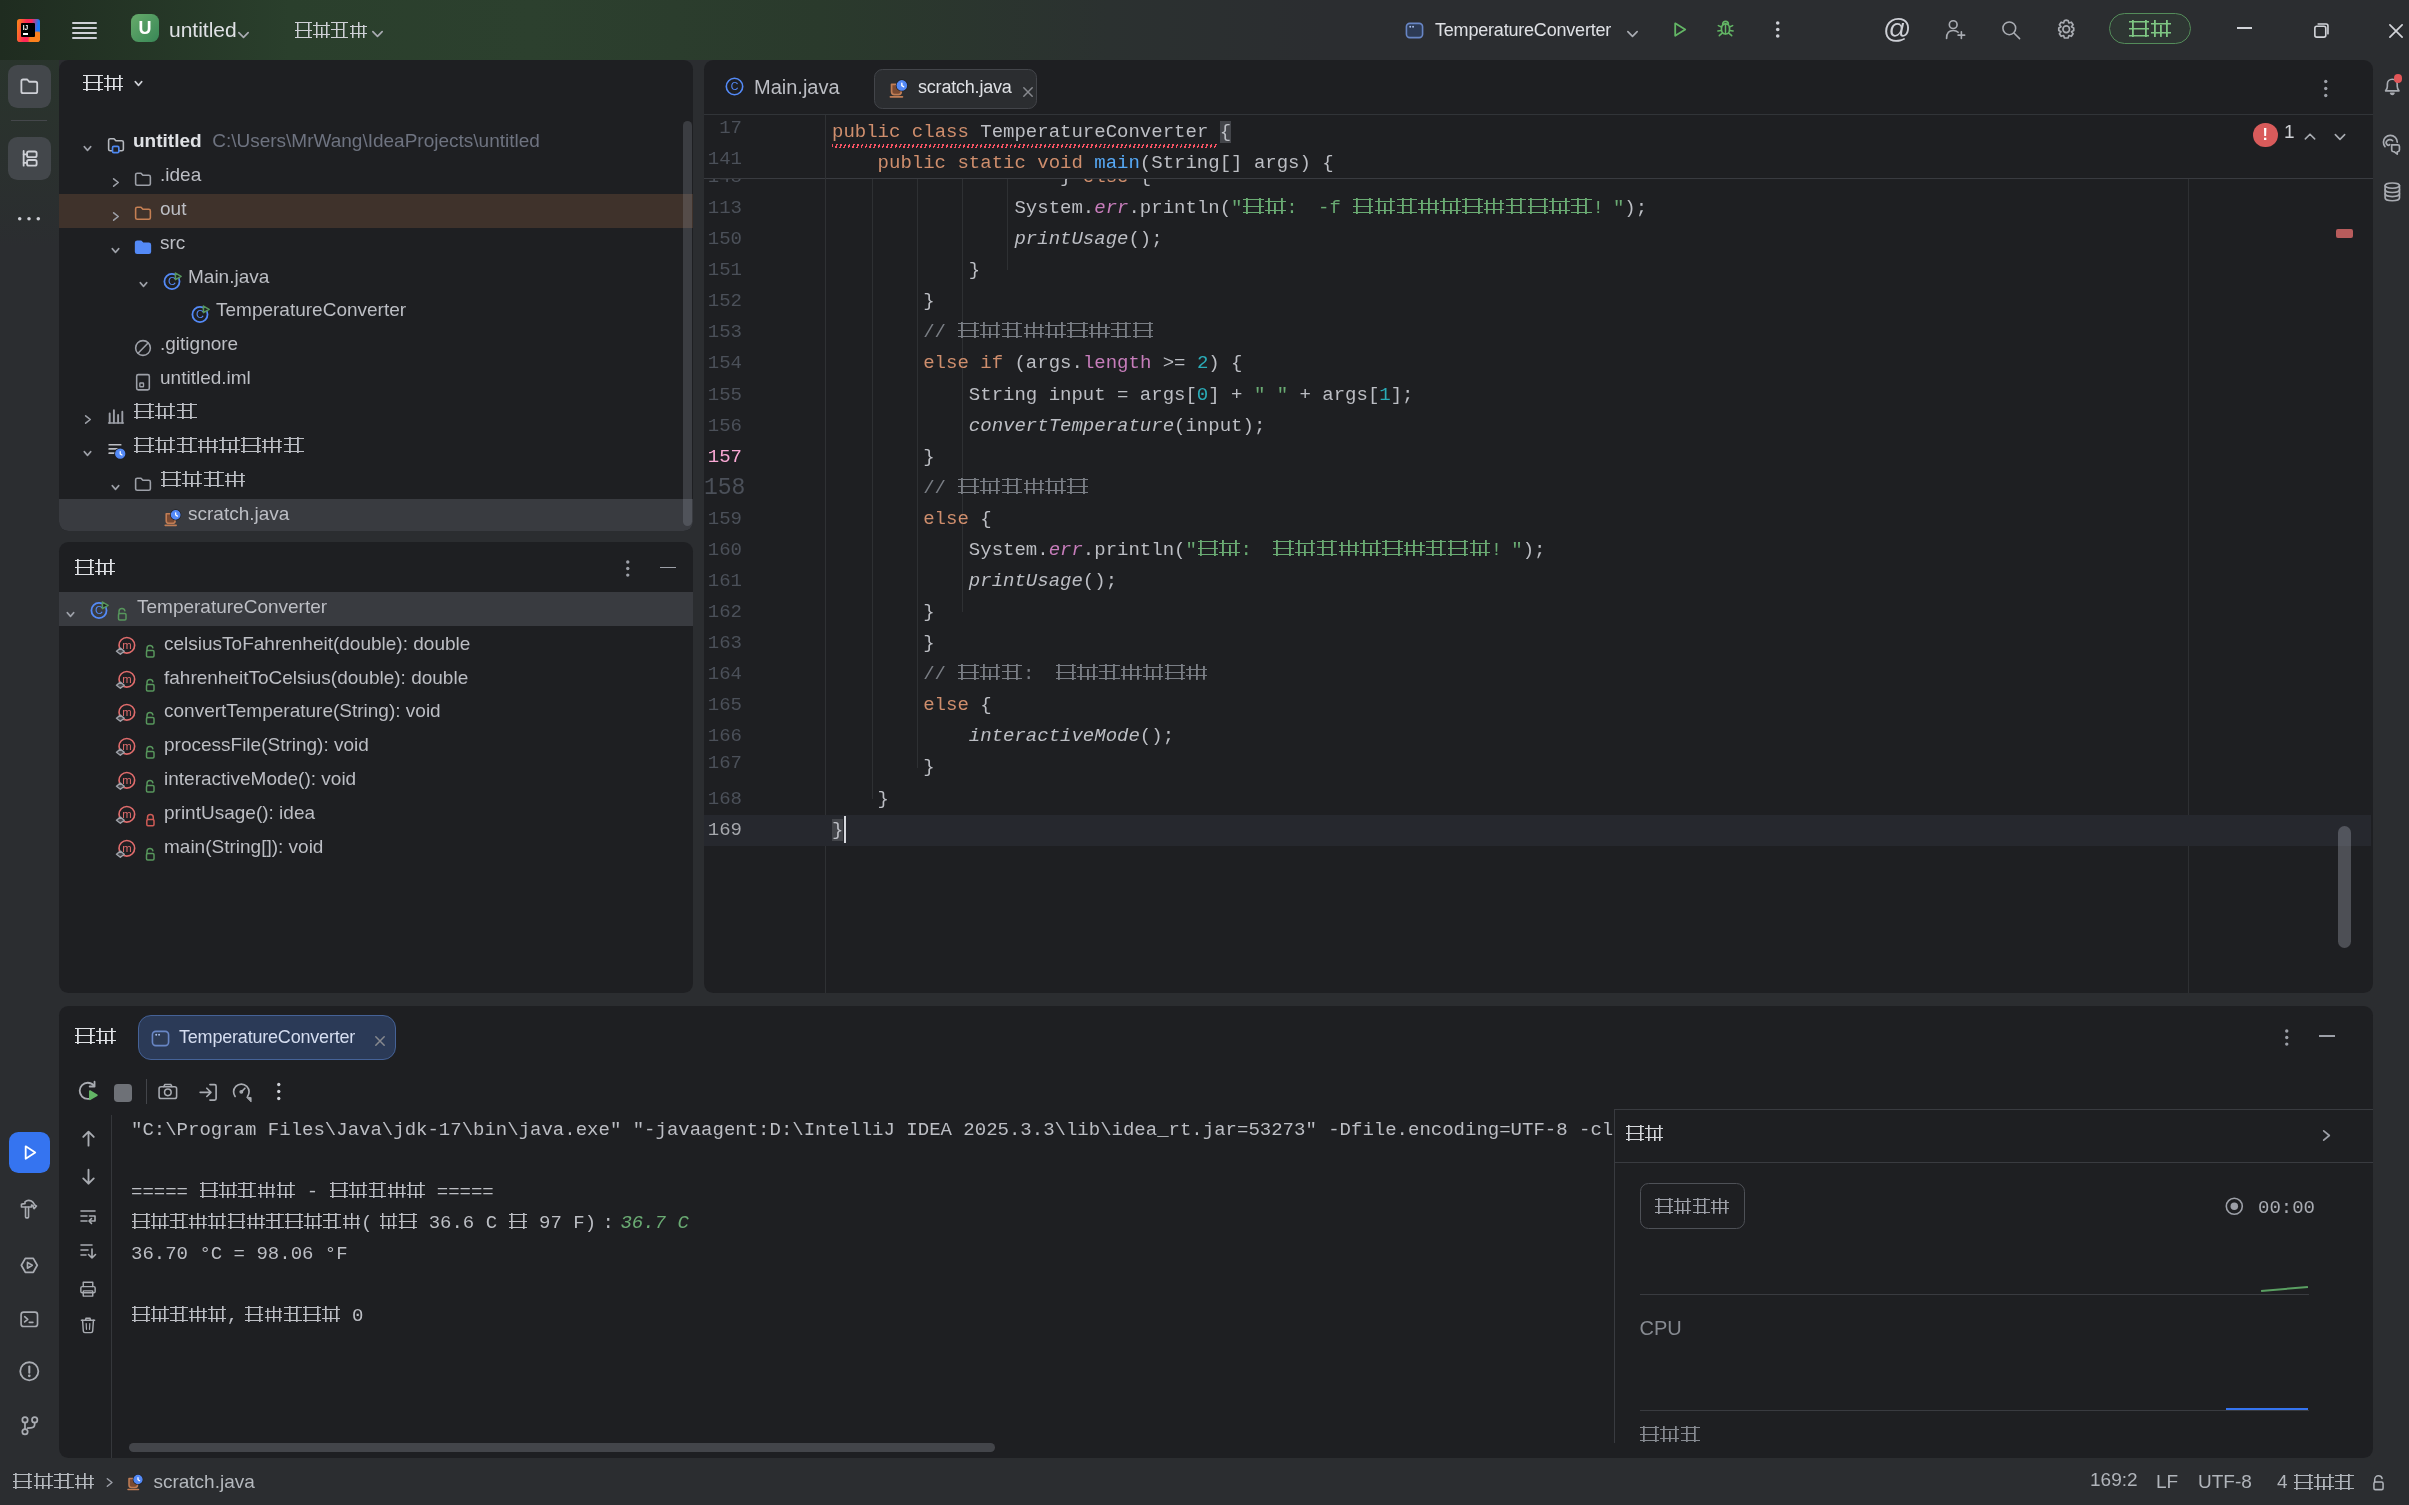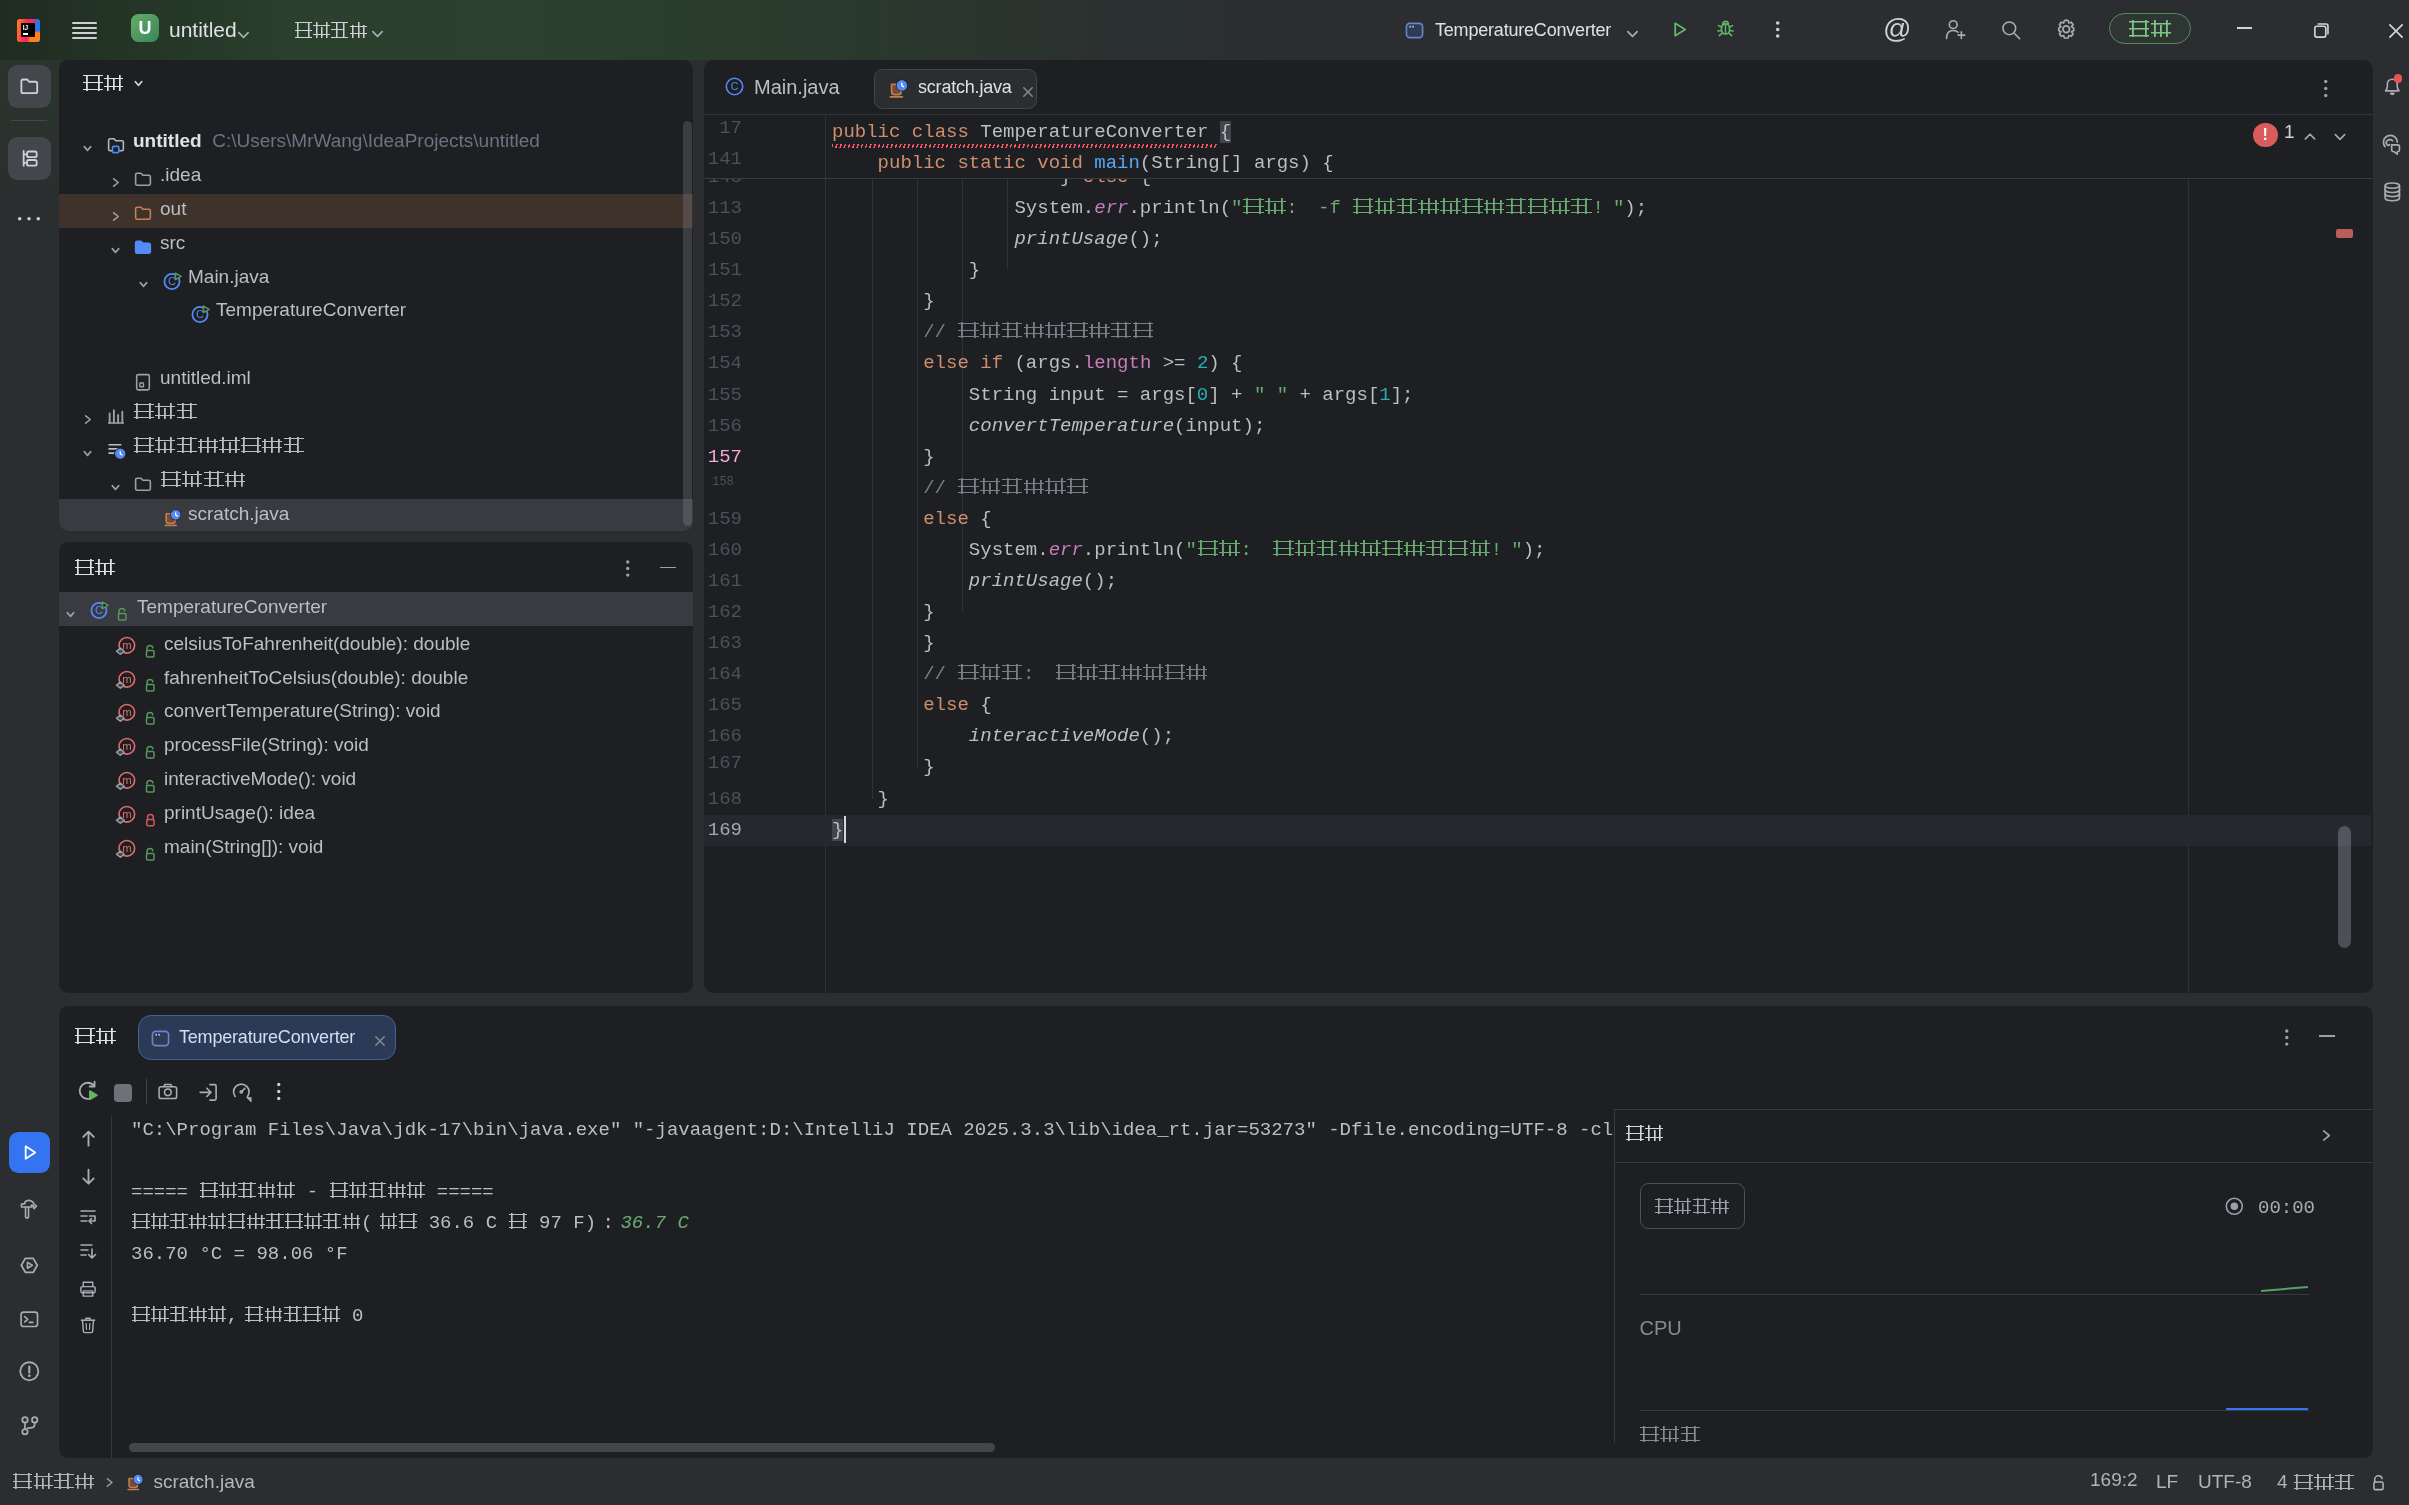--- a/index.html
+++ b/index.html
@@ -214,20 +214,27 @@
         </svg></span>
 <span class="abs" style="left:129px;top:3.8px">Main.java</span>
 </div>
 <div class="row" style="top:235px;font-size:19px;--cjw:1.06em">
 <span class="abs" style="left:131px;top:7.5px"><svg width="21" height="21" viewBox="0 0 20 20" fill="none" style="font-size:20px">
           <circle cx="9.5" cy="10" r="7.2" stroke="#548af7" stroke-width="1.7" fill="none"></circle>
           <text x="9.5" y="13.8" font-family="Liberation Sans" font-size="10.5" fill="#548af7" text-anchor="middle">C</text>
           <path d="M12.8 2 L18.2 5.1 L12.8 8.2 Z" stroke="#57965c" stroke-width="1.5" fill="#1e1f22" stroke-linecap="round" stroke-linejoin="round"></path>
         </svg></span>
 <span class="abs" style="left:157px;top:3.8px">TemperatureConverter</span>
+</div>
+<div class="row" style="top:269px;font-size:19px;--cjw:1.06em">
+<span class="abs" style="left:74px;top:7.5px"><svg width="20" height="20" viewBox="0 0 19 19" fill="none">
+          <circle cx="9.5" cy="9.5" r="7" stroke="#9da0a8" stroke-width="1.5" fill="none"></circle>
+          <path d="M4.8 14.5 L14.3 4.8" stroke="#9da0a8" stroke-width="1.5" fill="none" stroke-linecap="round" stroke-linejoin="round"></path>
+        </svg></span>
+<span class="abs" style="left:101px;top:3.8px">.gitignore</span>
 </div>
 <div class="row" style="top:303px;font-size:19px;--cjw:1.06em">
 <span class="abs" style="left:74px;top:7.5px"><svg width="20" height="20" viewBox="0 0 19 19" fill="none">
           <rect x="3.5" y="2.5" width="12" height="14.5" rx="1.5" stroke="#9da0a8" stroke-width="1.5" fill="none"></rect>
           <rect x="6.5" y="10.5" width="3.5" height="3.5" rx="0.5" stroke="#9da0a8" stroke-width="1.3" fill="none"></rect>
         </svg></span>
 <span class="abs" style="left:101px;top:3.8px">untitled.iml</span>
 </div>
 <div class="row" style="top:337px;font-size:19px;--cjw:1.06em">
 <span class="abs" style="left:21.7px;top:10.4px"><svg width="13" height="13" viewBox="0 0 14 14" fill="none">
@@ -444,21 +451,21 @@
 <div class="abs mono" style="left:0;top:138px;width:38px;text-align:right;color:#4b5059;font-size:19px;line-height:31px">153</div>
 <div class="abs mono" style="left:128px;top:138px;font-size:19px;line-height:31px;white-space:pre;--cjw:1.08em">        <span class="cm">// <i class="cj ca"></i><i class="cj cb"></i><i class="cj cc"></i><i class="cj cd"></i><i class="cj cb"></i><i class="cj ca"></i><i class="cj cd"></i><i class="cj cc"></i><i class="cj ca"></i></span></div>
 <div class="abs mono" style="left:0;top:169px;width:38px;text-align:right;color:#4b5059;font-size:19px;line-height:31px">154</div>
 <div class="abs mono" style="left:128px;top:169px;font-size:19px;line-height:31px;white-space:pre;--cjw:1.08em">        <span class="kw">else if</span> (args.<span class="fl">length</span> &gt;= <span class="nm">2</span>) {</div>
 <div class="abs mono" style="left:0;top:201px;width:38px;text-align:right;color:#4b5059;font-size:19px;line-height:31px">155</div>
 <div class="abs mono" style="left:128px;top:201px;font-size:19px;line-height:31px;white-space:pre;--cjw:1.08em">            String input = args[<span class="nm">0</span>] + <span class="st">" "</span> + args[<span class="nm">1</span>];</div>
 <div class="abs mono" style="left:0;top:232px;width:38px;text-align:right;color:#4b5059;font-size:19px;line-height:31px">156</div>
 <div class="abs mono" style="left:128px;top:232px;font-size:19px;line-height:31px;white-space:pre;--cjw:1.08em">            <span class="it">convertTemperature</span>(input);</div>
 <div class="abs mono" style="left:0;top:263px;width:38px;text-align:right;color:#f9a8d4;font-size:19px;line-height:31px">157</div>
 <div class="abs mono" style="left:128px;top:263px;font-size:19px;line-height:31px;white-space:pre;--cjw:1.08em">        }</div>
-<div class="abs mono" style="left:0;top:288px;width:38px;text-align:center;color:#4b5059;font-size:12px;line-height:31px">158</div>
+<div class="abs mono" style="left:0;top:294px;width:38px;text-align:right;color:#4b5059;font-size:23px;line-height:31px">158</div>
 <div class="abs mono" style="left:128px;top:294px;font-size:19px;line-height:31px;white-space:pre;--cjw:1.08em">        <span class="cm">// <i class="cj ca"></i><i class="cj cb"></i><i class="cj cc"></i><i class="cj cd"></i><i class="cj cb"></i><i class="cj ca"></i></span></div>
 <div class="abs mono" style="left:0;top:325px;width:38px;text-align:right;color:#4b5059;font-size:19px;line-height:31px">159</div>
 <div class="abs mono" style="left:128px;top:325px;font-size:19px;line-height:31px;white-space:pre;--cjw:1.08em">        <span class="kw">else</span> {</div>
 <div class="abs mono" style="left:0;top:356px;width:38px;text-align:right;color:#4b5059;font-size:19px;line-height:31px">160</div>
 <div class="abs mono" style="left:128px;top:356px;font-size:19px;line-height:31px;white-space:pre;--cjw:1.08em">            System.<span class="fl it">err</span>.println(<span class="st">"<i class="cj ca"></i><i class="cj cb"></i><i class="fw">:</i> <i class="cj ca"></i><i class="cj cb"></i><i class="cj cc"></i><i class="cj cd"></i><i class="cj cb"></i><i class="cj ca"></i><i class="cj cd"></i><i class="cj cc"></i><i class="cj ca"></i><i class="cj cb"></i><i class="fw">!</i>"</span>);</div>
 <div class="abs mono" style="left:0;top:387px;width:38px;text-align:right;color:#4b5059;font-size:19px;line-height:31px">161</div>
 <div class="abs mono" style="left:128px;top:387px;font-size:19px;line-height:31px;white-space:pre;--cjw:1.08em">            <span class="it">printUsage</span>();</div>
 <div class="abs mono" style="left:0;top:418px;width:38px;text-align:right;color:#4b5059;font-size:19px;line-height:31px">162</div>
 <div class="abs mono" style="left:128px;top:418px;font-size:19px;line-height:31px;white-space:pre;--cjw:1.08em">        }</div>
 <div class="abs mono" style="left:0;top:449px;width:38px;text-align:right;color:#4b5059;font-size:19px;line-height:31px">163</div>

